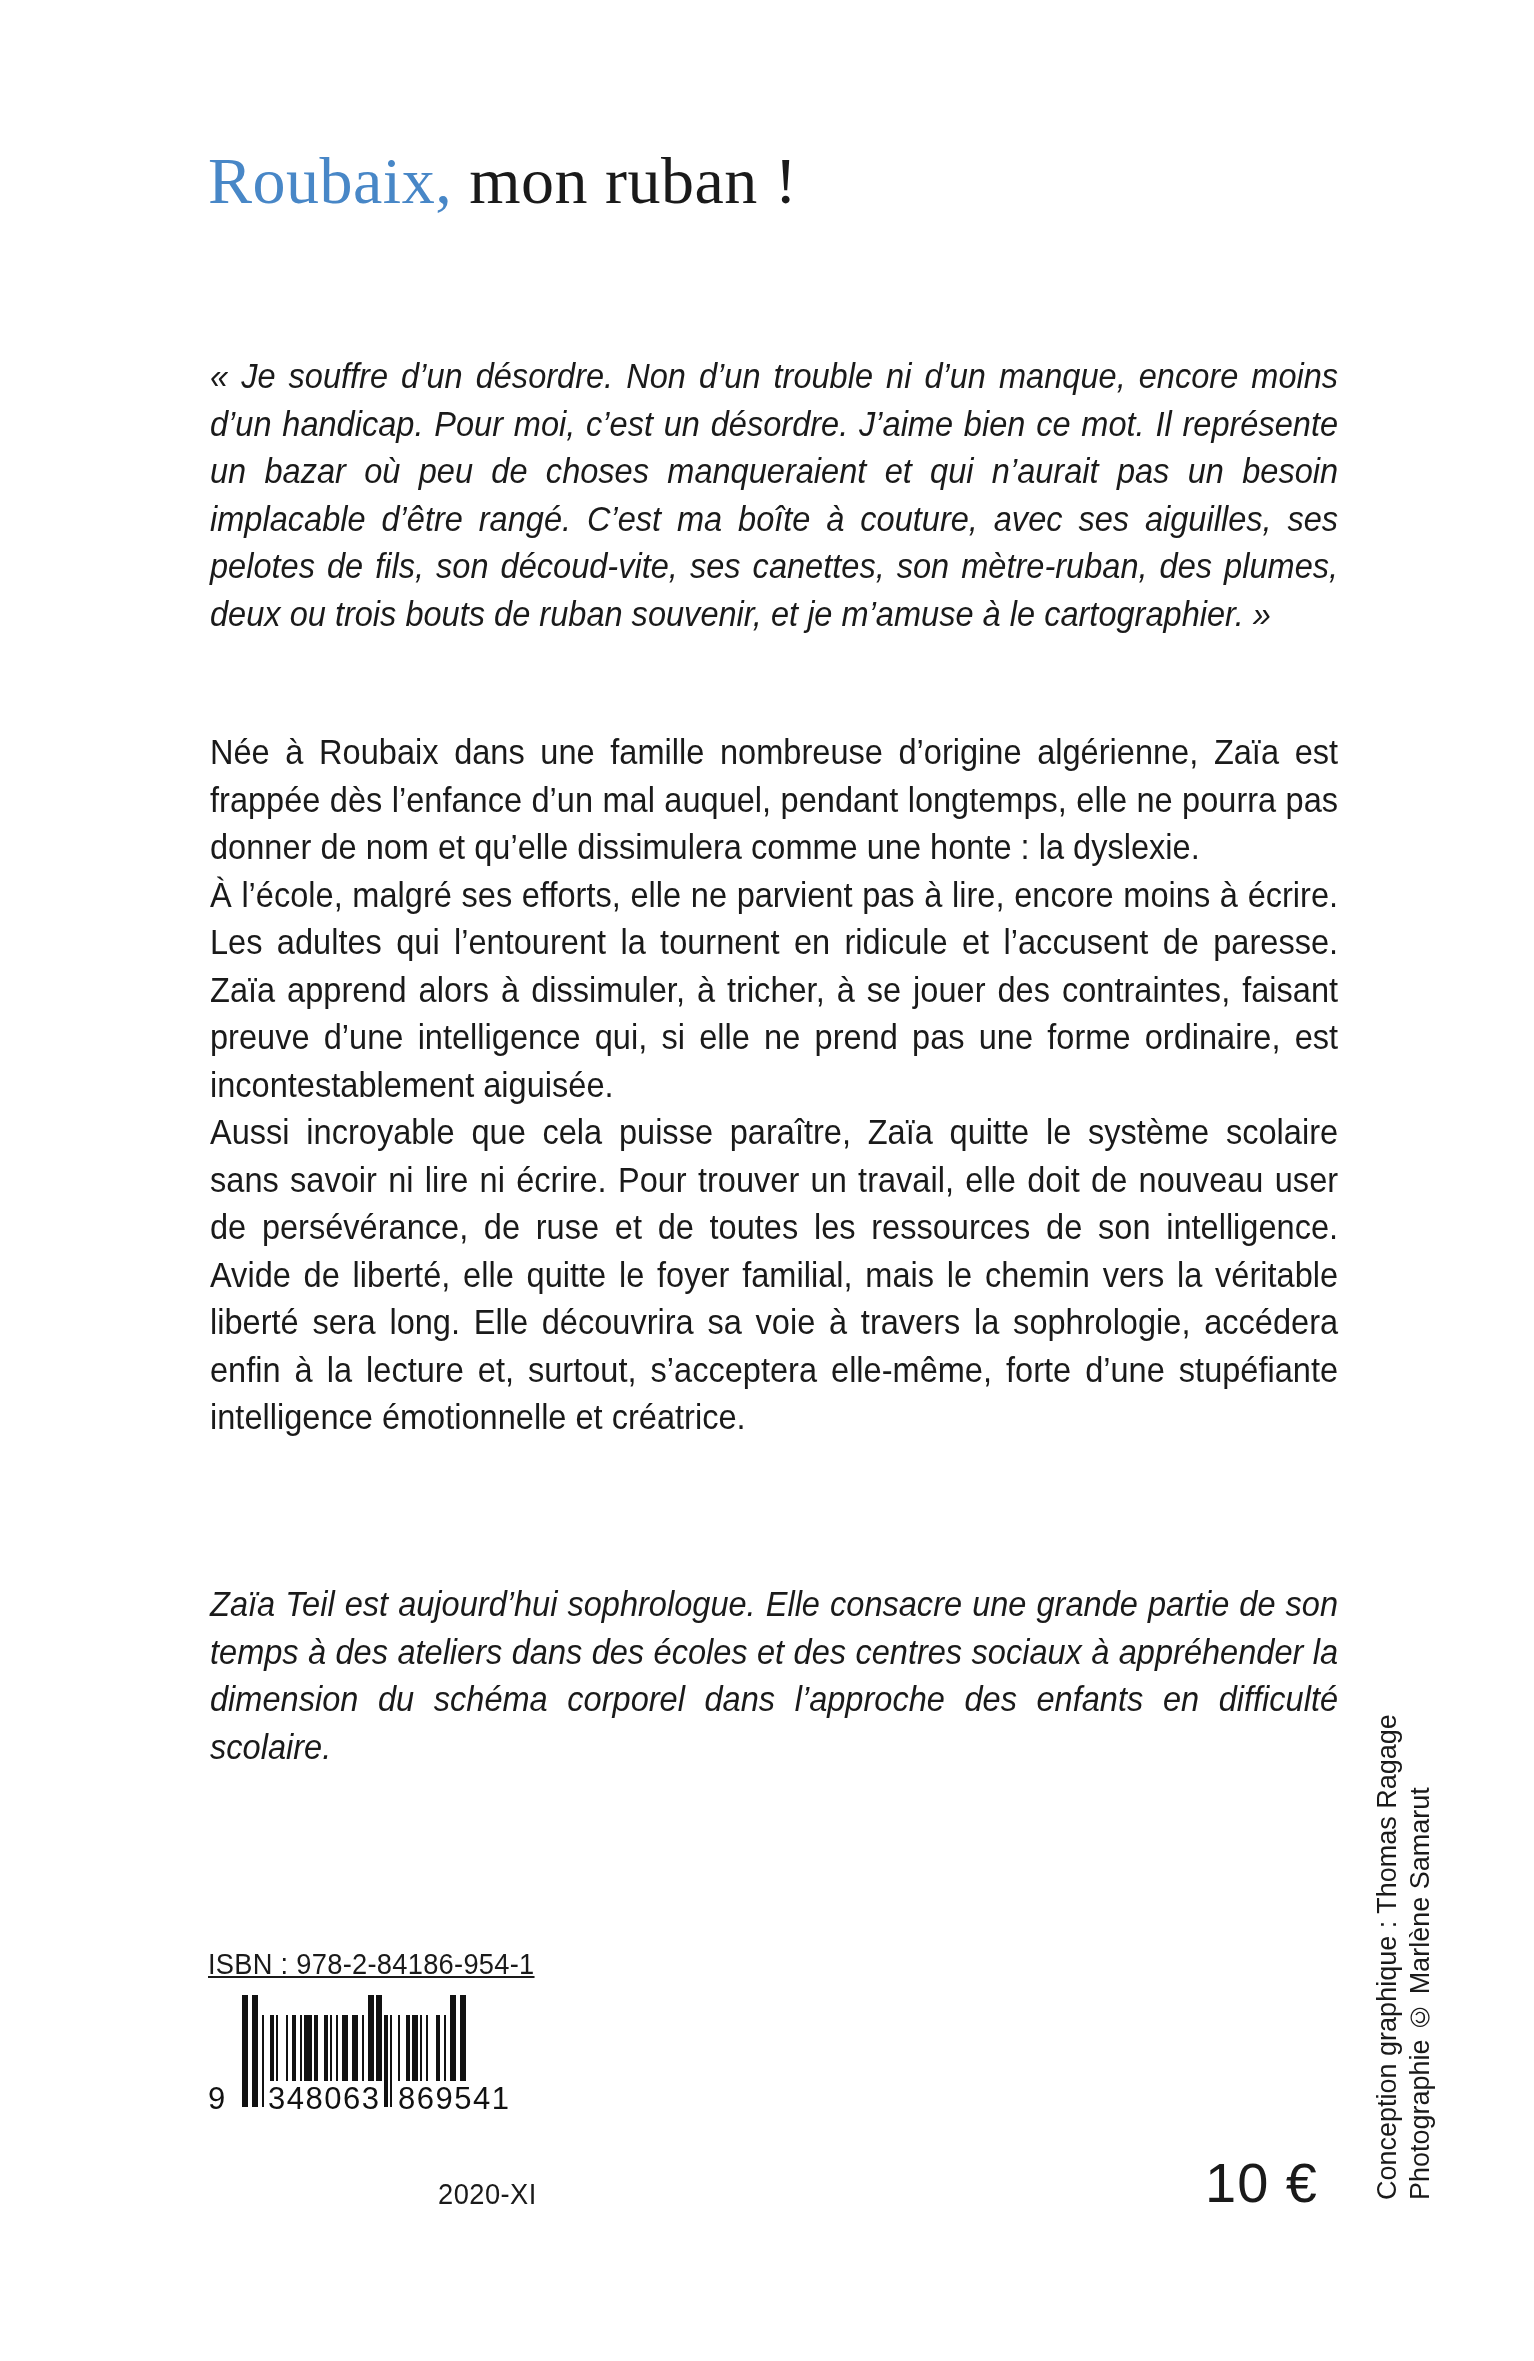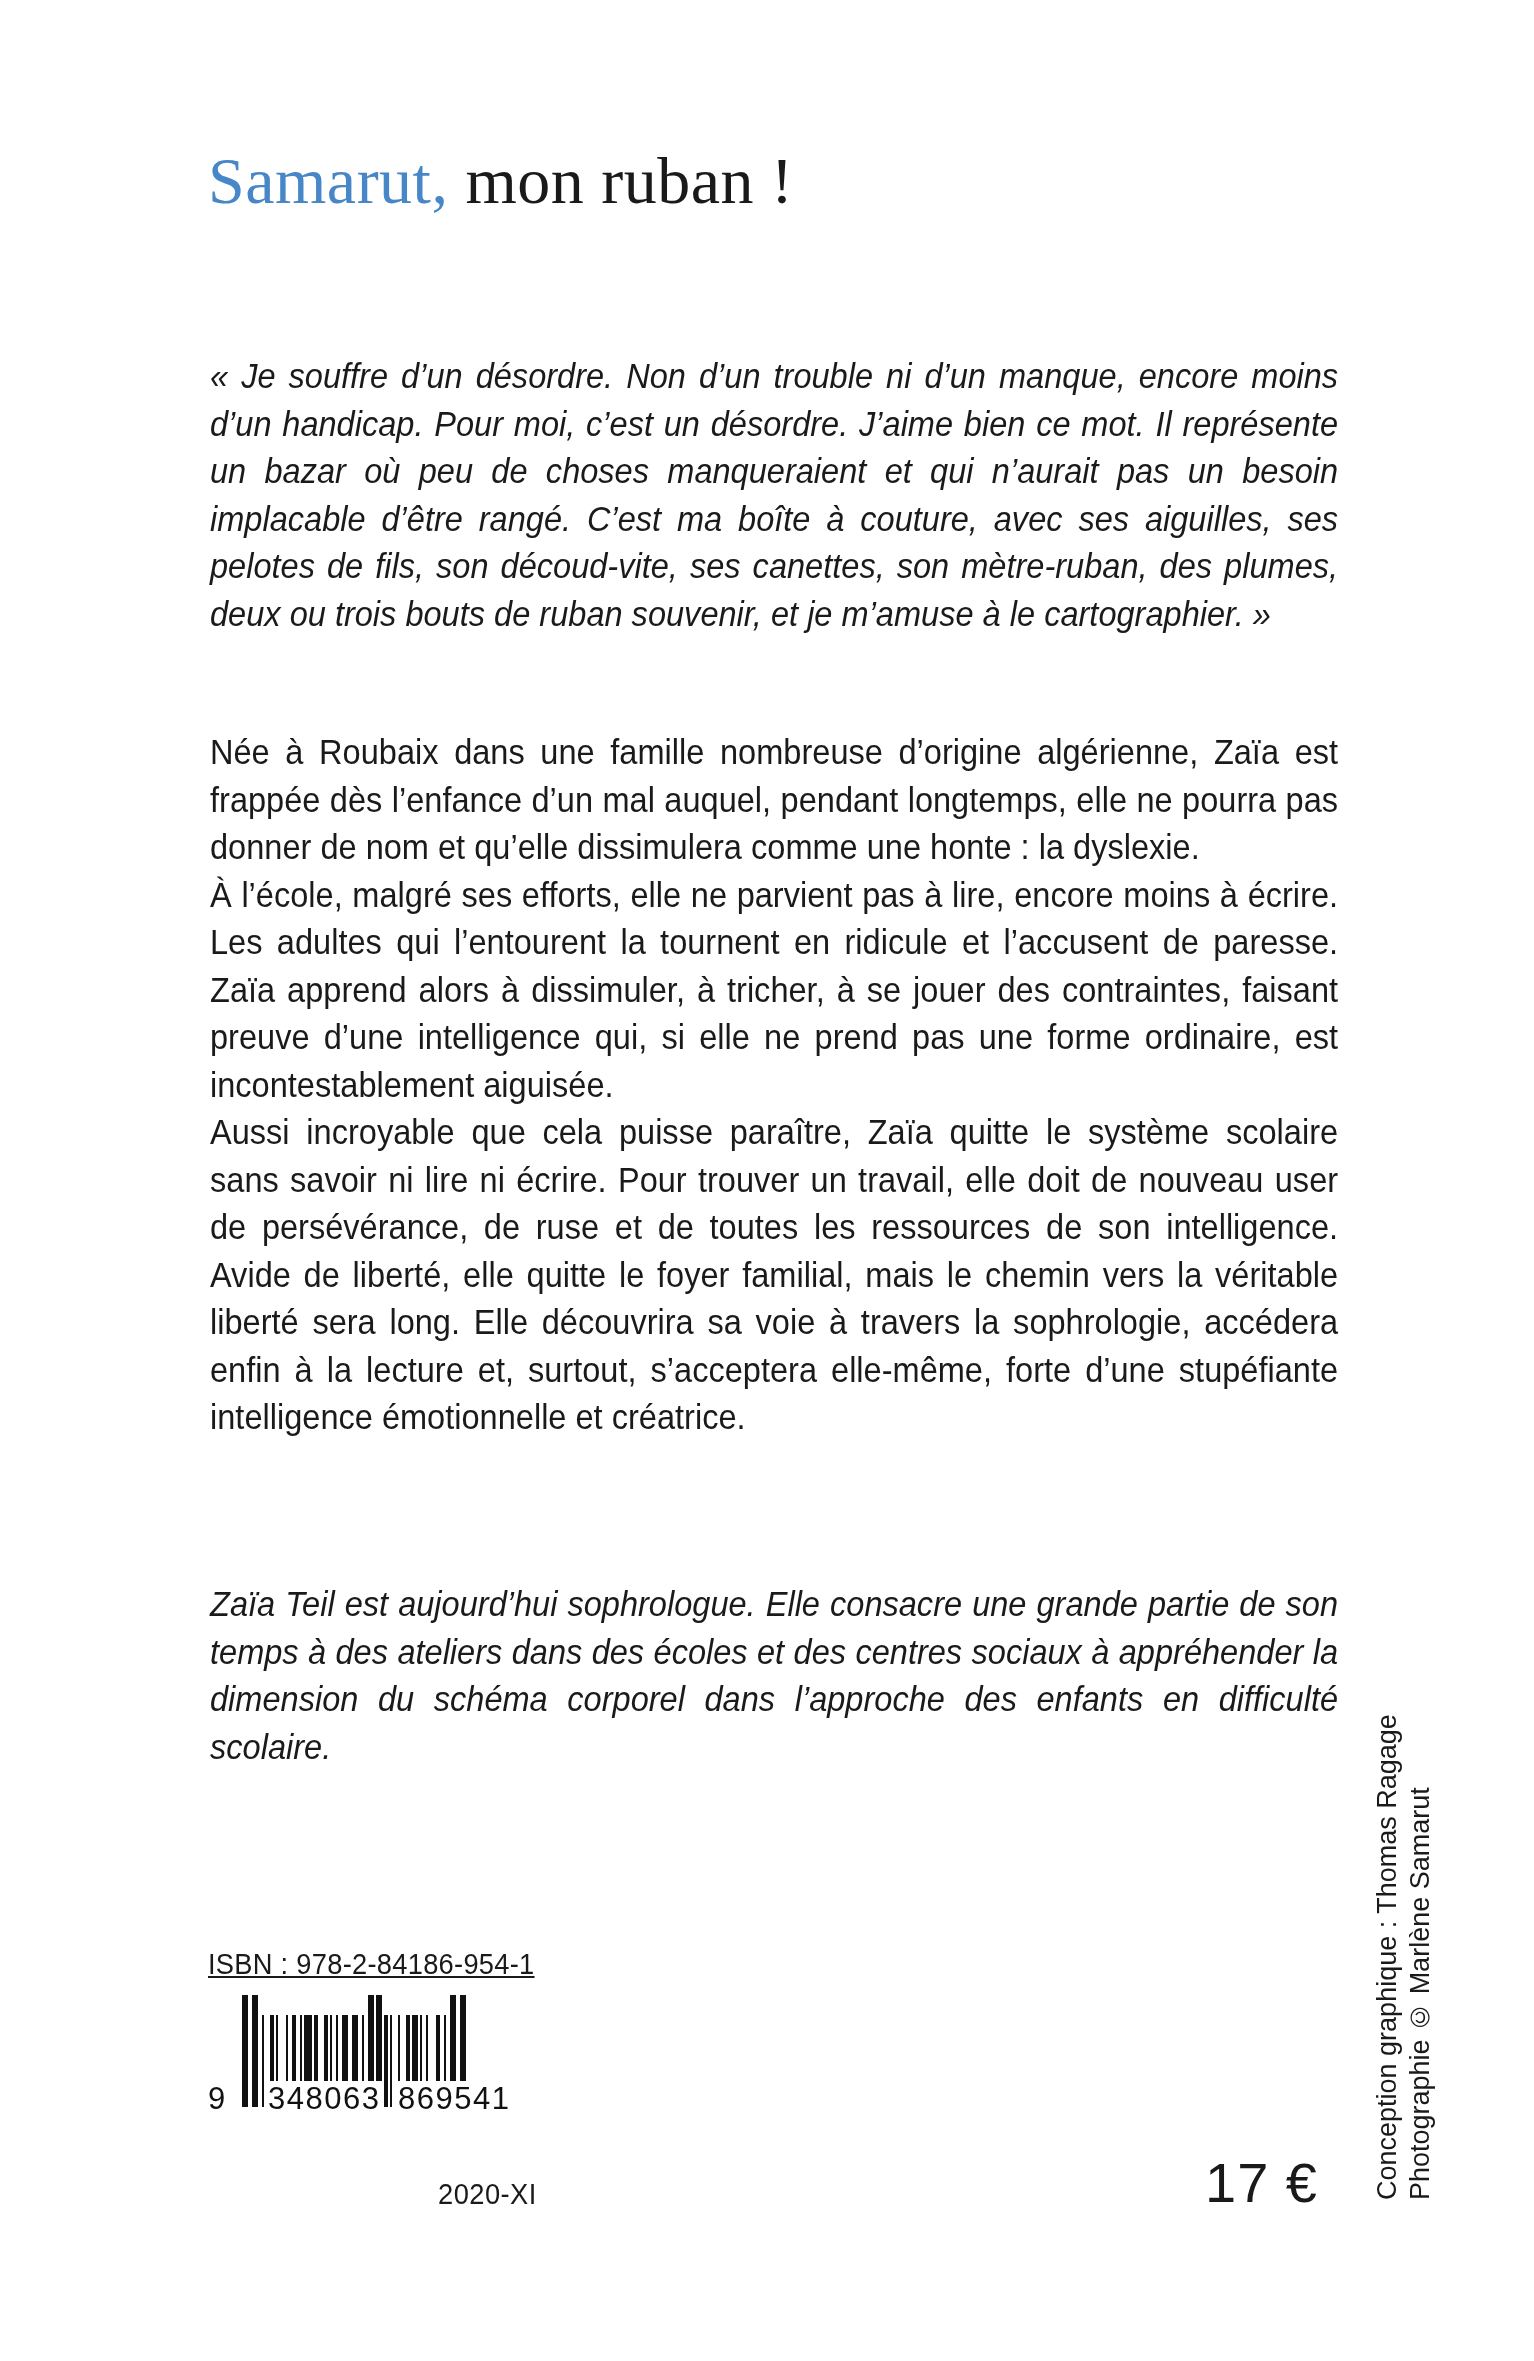--- a/index.html
+++ b/index.html
@@ -177,21 +177,21 @@
   }
   #credits .vline.l1 { margin-left: 0px; }
   #credits .vline.l2 { margin-left: 6px; }
 </style>
 </head>
 <body>
 
 <div id="page">
 
   <div id="title">
-    <span class="tpart-blue">Samarut,</span><span class="tpart-black"> mon ruban !</span>
+    <span class="tpart-blue">Roubaix,</span><span class="tpart-black"> mon ruban !</span>
   </div>
 
   <div id="quote" class="textcol">« Je souffre d’un désordre. Non d’un trouble ni d’un manque, encore moins d’un handicap. Pour moi, c’est un désordre. J’aime bien ce mot. Il représente un bazar où peu de choses manqueraient et qui n’aurait pas un besoin implacable d’être rangé. C’est ma boîte à couture, avec ses aiguilles, ses pelotes de fils, son découd-vite, ses canettes, son mètre-ruban, des plumes, deux ou trois bouts de ruban souvenir, et je m’amuse à le cartographier. »</div>
 
   <div id="bio" class="textcol">
     <div class="para">Née à Roubaix dans une famille nombreuse d’origine algérienne, Zaïa est frappée dès l’enfance d’un mal auquel, pendant longtemps, elle ne pourra pas donner de nom et qu’elle dissimulera comme une honte : la dyslexie.</div>
     <div class="para">À l’école, malgré ses efforts, elle ne parvient pas à lire, encore moins à écrire. Les adultes qui l’entourent la tournent en ridicule et l’accusent de paresse. Zaïa apprend alors à dissimuler, à tricher, à se jouer des contraintes, faisant preuve d’une intelligence qui, si elle ne prend pas une forme ordinaire, est incontestablement aiguisée.</div>
     <div class="para">Aussi incroyable que cela puisse paraître, Zaïa quitte le système scolaire sans savoir ni lire ni écrire. Pour trouver un travail, elle doit de nouveau user de persévérance, de ruse et de toutes les ressources de son intelligence. Avide de liberté, elle quitte le foyer familial, mais le chemin vers la véritable liberté sera long. Elle découvrira sa voie à travers la sophrologie, accédera enfin à la lecture et, surtout, s’acceptera elle-même, forte d’une stupéfiante intelligence émotionnelle et créatrice.</div>
   </div>
 
@@ -262,20 +262,20 @@
       <div id="barcode-digits">
         <span class="dg-left">9</span>
         <span class="dg-mid">348063</span>
         <span class="dg-right">869541</span>
       </div>
     </div>
   </div>
 
   <div id="datecode">2020-XI</div>
 
-  <div id="price">17 €</div>
+  <div id="price">10 €</div>
 
   <div id="credits">
     <div class="vline l1">Conception graphique : Thomas Ragage</div>
     <div class="vline l2">Photographie © Marlène Samarut</div>
   </div>
 
 </div>
 
 </body></html>

